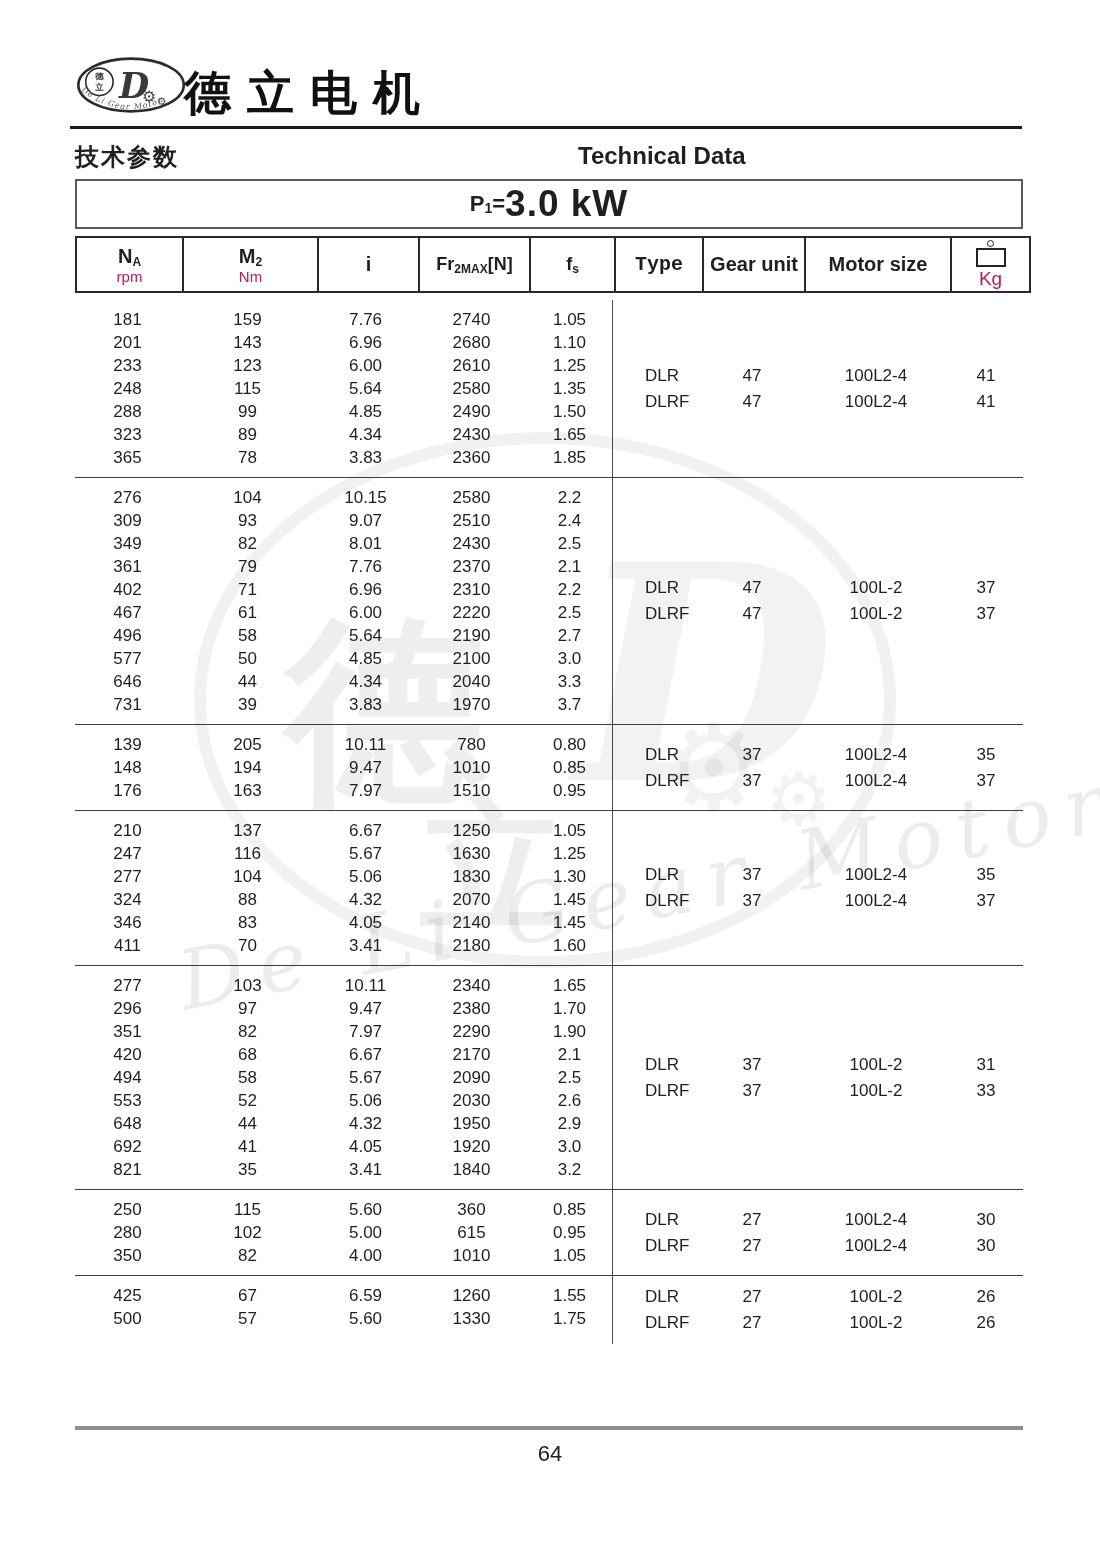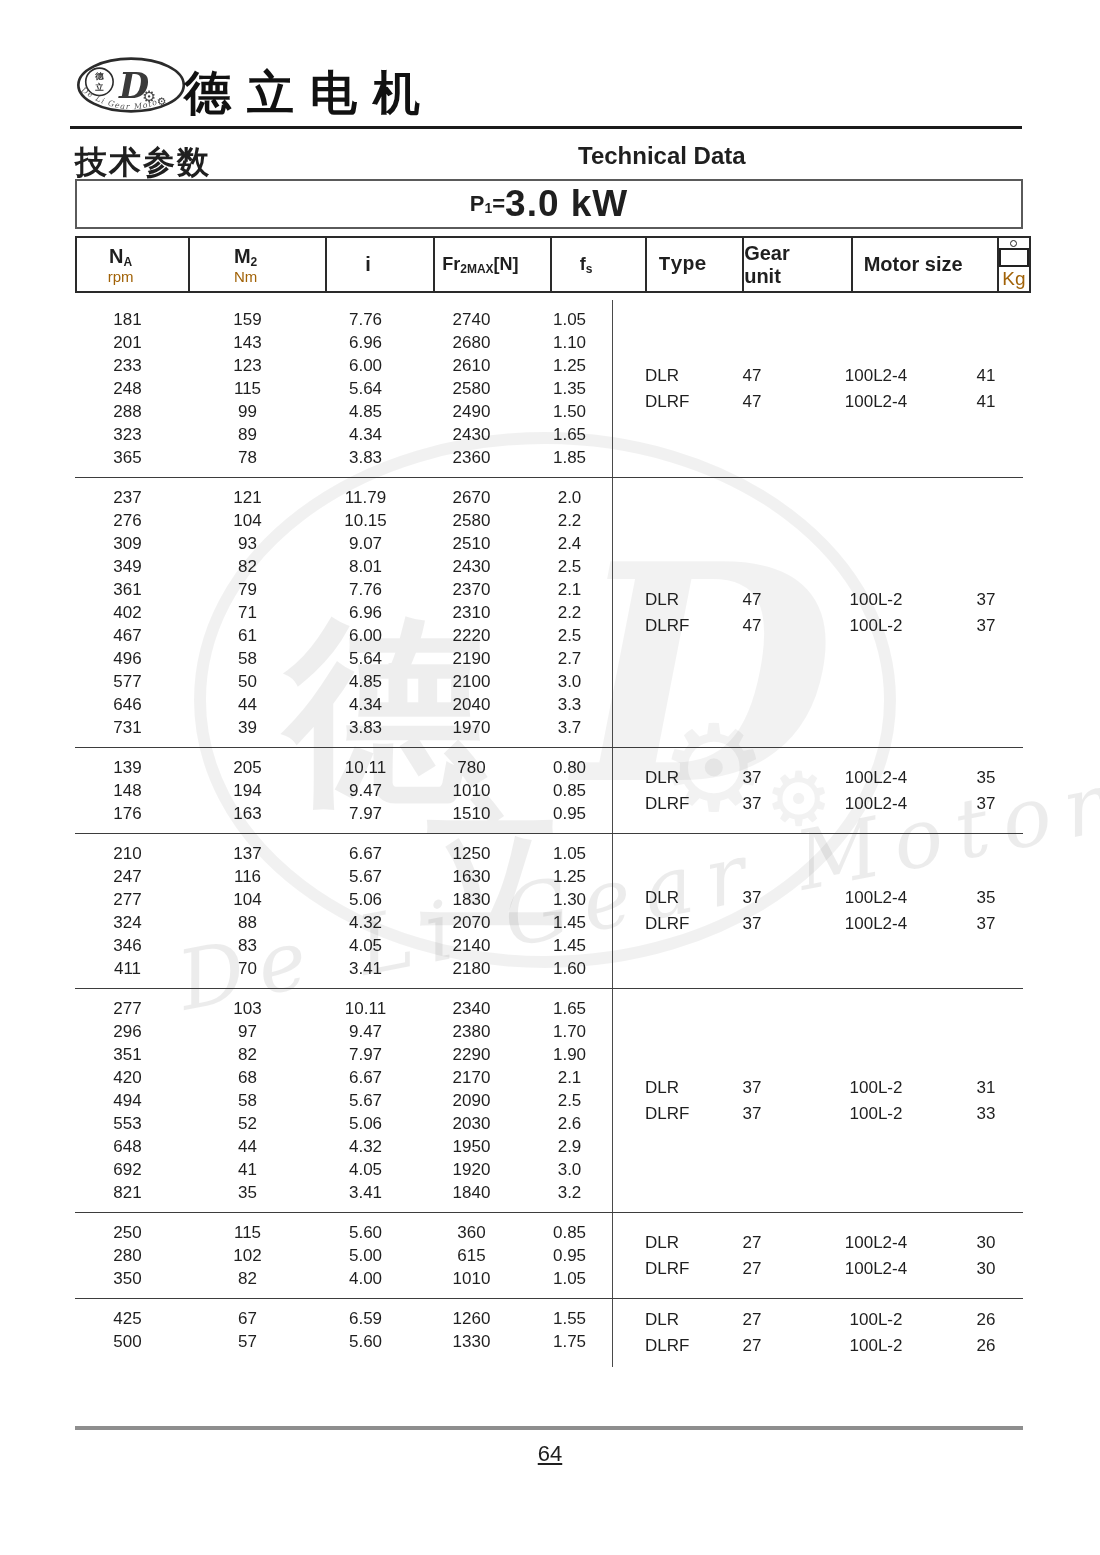--- a/index.html
+++ b/index.html
@@ -21,61 +21,61 @@
   .lg-cjk { font:700 16px "DejaVu Serif", serif; text-anchor:middle; fill:#333; }
   .lg-d  { font:italic 700 66px "DejaVu Serif", serif; text-anchor:middle; fill:#3a3a3a; }
   .lg-gear { font-size:30px; fill:#444; text-anchor:middle; }
   .lg-gear2 { font-size:20px; fill:#444; text-anchor:middle; }
   .lg-ring { font:italic 15px "DejaVu Serif", serif; fill:#555; letter-spacing:2px; }
   .brand { position:absolute; left:184px; top:62px; z-index:2; font-family:"DejaVu Serif", serif;
            font-size:47px; font-weight:700; letter-spacing:16px; color:#111; }
   .header-rule { position:absolute; left:70px; top:126px; width:952px; height:3px; background:#1b1b1b; z-index:2; }
 
   .subheader { position:absolute; left:75px; top:141px; width:948px; height:28px; z-index:2; }
-  .section-cn { position:absolute; left:0; top:0; font-size:32px; font-weight:700; letter-spacing:2px; }
+  .section-cn { position:absolute; left:0; top:0; font-size:24px; font-weight:700; letter-spacing:2px; }
   .section-en { position:absolute; left:503px; top:1px; font-size:24px; font-weight:700; }
 
   
   .title-box { position:absolute; left:75px; top:179px; width:948px; height:50px; border:2px solid #5a5a5a;
                display:flex; align-items:center; justify-content:center; z-index:2; background:transparent; }
   .title-p { font-size:22px; font-weight:700; }
   .title-sub { font-size:14px; font-weight:700; position:relative; top:4px; }
   .title-eq { font-size:22px; font-weight:700; }
   .title-val { font-size:37px; font-weight:700; letter-spacing:1px; }
 
   
   .thead { position:absolute; left:75px; top:236px; width:956px; height:57px; border:2px solid #2a2a2a;
-           display:flex; z-index:2; background:transparent;gap:24px; }
+           display:flex; z-index:2; background:transparent; }
   .hcell { display:flex; flex-direction:column; align-items:center; justify-content:center; border-left:2px solid #2a2a2a; }
   .hcell:first-child { border-left:none; }
   .h-na{width:105px;} .h-m2{width:135px;} .h-i{width:101px;} .h-fr{width:111px;} .h-fs{width:85px;}
   .h-type{width:88px;font-family:Liberation Mono, monospace;} .h-gear{width:102px;} .h-motor{width:146px;} .h-kg{flex:1;}
   .h-big { font-size:20px; font-weight:700; }
   .h-mid { font-size:18px; font-weight:700; }
   .h-sub { font-size:12px; font-weight:700; position:relative; top:3px; }
-  .h-unit { font-size:15px; color:#a16207; margin-top:0px;text-align:center; }
+  .h-unit { font-size:15px; color:#be185d; margin-top:0px;text-align:center; }
   .kg-icon { display:flex; flex-direction:column; align-items:center; margin-bottom:1px; }
   .kg-knob { width:7px; height:7px; border:1.5px solid #222; border-radius:50%; margin-bottom:1px; }
   .kg-body { width:30px; height:19px; border:2px solid #222; }
   .h-kg .h-unit { font-size:19px; }
 
   
   .tbody { position:absolute; left:75px; top:300px; width:948px; z-index:2; }
   .block { display:flex; align-items:stretch; }
   .block-left { width:537px; padding:8px 0; }
   .drow { display:grid; grid-template-columns:105px 135px 101px 111px 85px; height:23px; align-items:center; }
   .block-right { flex:1; border-left:1.5px solid #4a4a4a; display:flex; flex-direction:column; justify-content:center; padding:8px 0; }
   .vrow { display:grid; grid-template-columns:88px 102px 146px 1fr; height:26px; align-items:center; }
   .dcell { text-align:center; font-size:17px; color:#1f1f1f; }
   .c-type { text-align:left; padding-left:32px; }
   .block-sep { height:1px; background:#3d3d3d; width:100%; }
 
   
   .footer-rule { position:absolute; left:75px; top:1426px; width:948px; height:4px; background:#8e8e8e; z-index:2; }
-  .page-num { position:absolute; left:0; top:1441px; width:1100px; text-align:center; font-size:22px; z-index:2;text-decoration:underline; }
+  .page-num { position:absolute; left:0; top:1441px; width:1100px; text-align:center; font-size:22px; z-index:2; }
 </style>
 </head>
 <body>
 
 <div class="page">
 
   <div class="watermark">
     <svg class="wm-svg" viewBox="0 0 1100 1555">
       <ellipse class="wm-ellipse" cx="545" cy="700" rx="345" ry="262"></ellipse>
       <text class="wm-cjk" x="285" y="780" font-size="200">德</text>
@@ -214,27 +214,20 @@
             <div class="dcell c-gear">47</div>
             <div class="dcell c-motor">100L2-4</div>
             <div class="dcell c-kg">41</div>
           </div>
         </div>
       </div>
       <div class="block-sep"></div>
       <div class="block">
         <div class="block-left">
           <div class="drow">
-            <div class="dcell c-na">237</div>
-            <div class="dcell c-m2">121</div>
-            <div class="dcell c-i">11.79</div>
-            <div class="dcell c-fr">2670</div>
-            <div class="dcell c-fs">2.0</div>
-          </div>
-          <div class="drow">
             <div class="dcell c-na">276</div>
             <div class="dcell c-m2">104</div>
             <div class="dcell c-i">10.15</div>
             <div class="dcell c-fr">2580</div>
             <div class="dcell c-fs">2.2</div>
           </div>
           <div class="drow">
             <div class="dcell c-na">309</div>
             <div class="dcell c-m2">93</div>
             <div class="dcell c-i">9.07</div>

